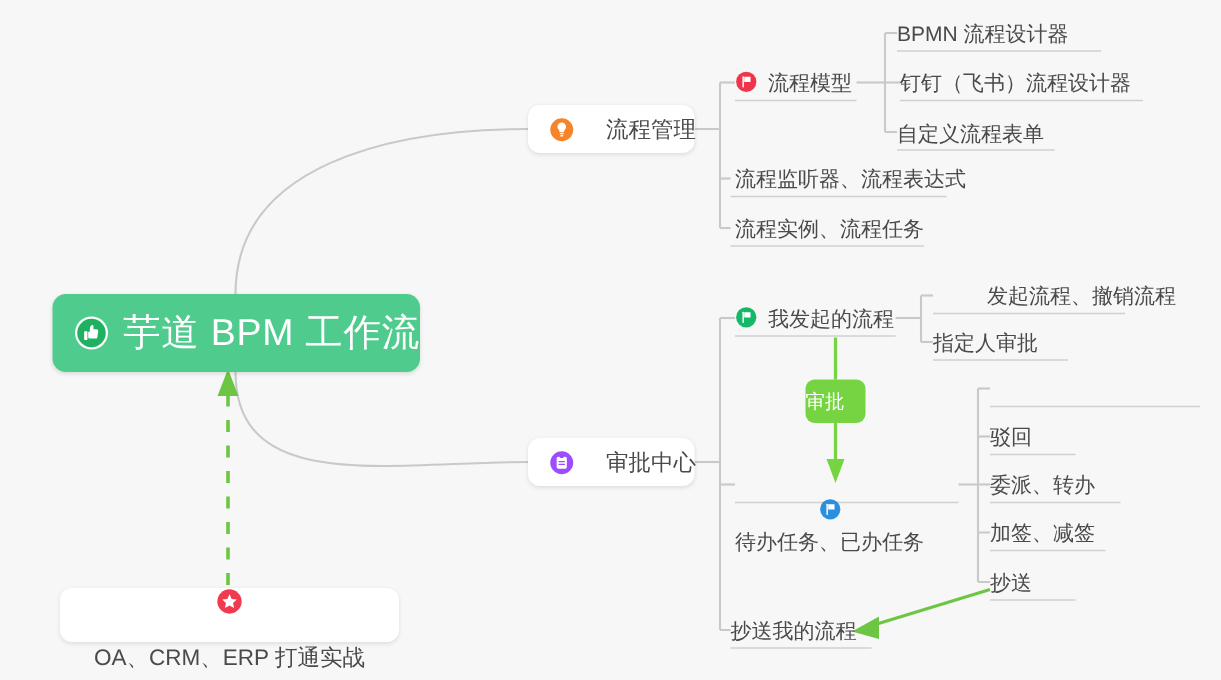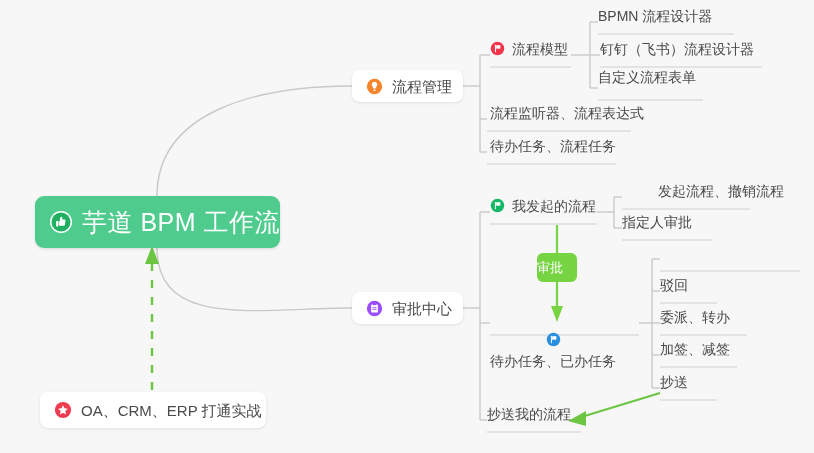--- a/index.html
+++ b/index.html
@@ -27,41 +27,41 @@
     color:#ffffff;
     font-size:25px;
     letter-spacing:.5px;
     white-space:nowrap;
     line-height:1;
   }
 
   
   .box-node{
     position:absolute;
-    display:flex;align-items:center;gap:9px;
+    display:flex;align-items:center;gap:21px;
     background:#ffffff;
     border-radius:8px;
     padding:0 14px;
     box-sizing:border-box;
     box-shadow:0 1px 3px rgba(0,0,0,.10);
   }
   .box-label{
     color:#4a4a4a;
     font-size:15px;
     white-space:nowrap;
     line-height:1;
   }
 
   
   .text-node{
     position:absolute;
     display:flex;align-items:center;gap:7px;
     white-space:nowrap;
     box-sizing:border-box;
-    padding-bottom:16px;
+    padding-bottom:4px;
   }
   .text-node .tlabel{
     color:#4a4a4a;
     font-size:14px;
     line-height:1;
   }
 
   
   .tag-badge{
     position:absolute;
@@ -199,21 +199,21 @@
     <span class="tlabel">钉钉（飞书）流程设计器</span>
   </div>
   <div class="text-node" style="left:598px;top:79px;height:21px;align-items:flex-end;">
     <span class="tlabel">自定义流程表单</span>
   </div>
 
   <div class="text-node" style="left:490px;top:110px;height:21px;">
     <span class="tlabel">流程监听器、流程表达式</span>
   </div>
   <div class="text-node" style="left:490px;top:143px;height:21px;">
-    <span class="tlabel">待办任务、流程任务</span>
+    <span class="tlabel">流程实例、流程任务</span>
   </div>
 
   <div class="box-node" style="left:352px;top:292px;width:111px;height:32px;">
     <span class="ic">
       <svg width="17" height="17" viewBox="0 0 20 20">
         <circle cx="10" cy="10" r="9" fill="#9b4dff"></circle>
         <rect x="6" y="5.2" width="8" height="9.6" rx="1.4" fill="#ffffff"></rect>
         <rect x="8.2" y="4.1" width="3.6" height="2.1" rx=".9" fill="#9b4dff"></rect>
         <rect x="7.4" y="8.6" width="5.2" height="1" rx=".5" fill="#9b4dff"></rect>
         <rect x="7.4" y="10.8" width="5.2" height="1" rx=".5" fill="#9b4dff"></rect>
@@ -265,21 +265,21 @@
   </div>
 
   <div class="text-node" style="left:487px;top:411px;height:21px;">
     <span class="tlabel">抄送我的流程</span>
   </div>
 
   <div class="tag-badge" style="left:537px;top:253px;width:40px;height:29px;">
     <span>审批</span>
   </div>
 
-  <div class="box-node" style="left:40px;top:392px;width:226px;height:36px;">
+  <div class="box-node" style="left:40px;top:392px;width:226px;height:36px;flex-direction:column;">
     <span class="ic">
       <svg width="18" height="18" viewBox="0 0 20 20">
         <circle cx="10" cy="10" r="9" fill="#ef3b4f"></circle>
         <polygon points="10,4.6 11.6,8.1 15.4,8.5 12.6,11.1 13.4,14.9 10,13 6.6,14.9 7.4,11.1 4.6,8.5 8.4,8.1" fill="#ffffff"></polygon>
       </svg>
     </span>
     <span class="box-label">OA、CRM、ERP 打通实战</span>
   </div>
 
 </div>

